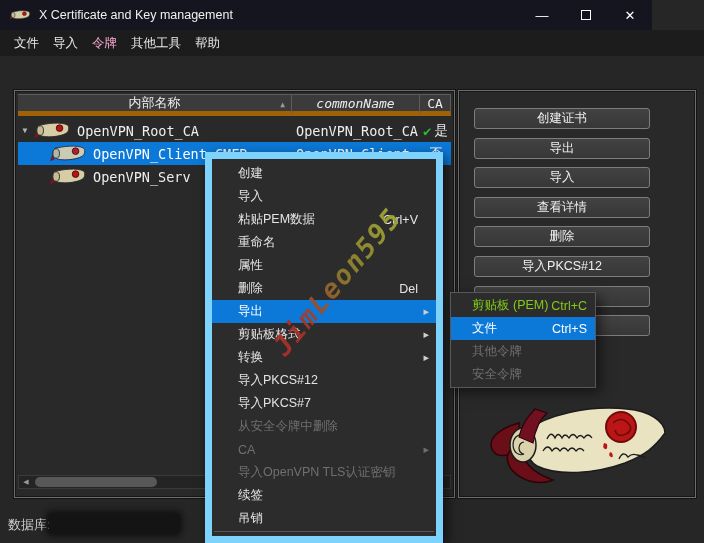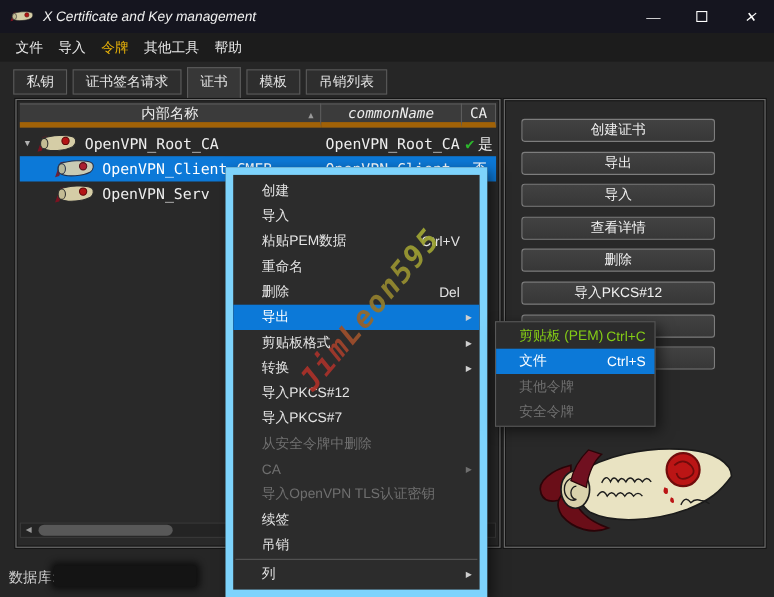--- a/index.html
+++ b/index.html
@@ -3,33 +3,33 @@
 <meta charset="utf-8">
 <style>
   * { margin:0; padding:0; box-sizing:border-box; }
   html,body { background:#101010; }
   .window {
     position:relative; width:704px; height:543px; overflow:hidden;
     background:#262626; font-family:"Liberation Sans", sans-serif;
     color:#e6e6e6; -webkit-font-smoothing:antialiased;
   }
   
-  .titlebar { position:absolute; left:0; top:0; width:704px; height:30px;
-    background:#15151f; display:flex; align-items:center;font-style:italic; }
+  .titlebar { position:absolute; left:0; top:0; width:652px; height:30px;
+    background:#15151f; display:flex; align-items:center; }
   .titlebar .app-icon { margin-left:9px; width:22px; height:14px; }
   .titlebar .title { margin-left:8px; font-size:12.5px; color:#f0f0f0; }
   .win-controls { position:absolute; right:0; top:0; height:30px; display:flex; }
   .win-btn { width:44px; height:30px; display:flex; align-items:center; justify-content:center;
     color:#ffffff; font-size:13px; }
   .win-btn.max span { display:block; width:10px; height:10px; border:1.2px solid #fff; }
   
   .menubar { position:absolute; left:0; top:30px; width:704px; height:26px;
     background:#1c1c1c; display:flex; align-items:center; padding-left:7px; }
   .menubar .mitem { font-size:12.5px; padding:3px 7px; color:#e8e8e8; }
-  .menubar .mitem.disabled { color:#eab308; }
+  .menubar .mitem.disabled { color:#f9a8d4; }
   
   .tabs { position:absolute; left:12px; top:61px; display:flex; align-items:flex-end; gap:5px; z-index:6; }
   .tab { height:23px; padding:0 11px; background:#2e2e2e; border:1px solid #5a5a5a;
     display:flex; align-items:center; font-size:12.5px; color:#e4e4e4; }
   .tab.active { height:28px; background:#373737; border-bottom:none; margin-bottom:-3px; padding-bottom:3px; }
   
   .panel { position:absolute; background:#292929; border:1px solid #6d6d6d;
     box-shadow: inset 0 0 0 1px #161616, 0 0 0 1px #141414; }
   .panel.table-panel { left:14px; top:90px; width:441px; height:408px; }
   .panel.right-panel { left:458px; top:90px; width:238px; height:408px; }
@@ -120,27 +120,20 @@
   </div>
 
   <div class="menubar">
     <span class="mitem">文件</span>
     <span class="mitem">导入</span>
     <span class="mitem disabled">令牌</span>
     <span class="mitem">其他工具</span>
     <span class="mitem">帮助</span>
   </div>
 
-  <div class="tabs">
-    <div class="tab">私钥</div>
-    <div class="tab">证书签名请求</div>
-    <div class="tab active">证书</div>
-    <div class="tab">模板</div>
-    <div class="tab">吊销列表</div>
-  </div>
 
   <div class="panel table-panel">
     <div class="thead">
       <div class="th c1">
         <span>内部名称</span>
         <span class="sort-arrow">▲</span>
       </div>
       <div class="th c2">
           <span>commonName</span>
         </div>
@@ -247,20 +240,23 @@
         <span>导入</span>
       </div>
     <div class="ctx-item">
         <span>粘贴PEM数据</span>
         <span class="shortcut">Ctrl+V</span>
       </div>
     <div class="ctx-item">
         <span>重命名</span>
       </div>
     <div class="ctx-item">
+        <span>属性</span>
+      </div>
+    <div class="ctx-item">
         <span>删除</span>
         <span class="shortcut">Del</span>
       </div>
     <div class="ctx-item highlight">
         <span>导出</span>
         <span class="sub-arrow">▸</span>
       </div>
     <div class="ctx-item">
         <span>剪贴板格式</span>
         <span class="sub-arrow">▸</span>

